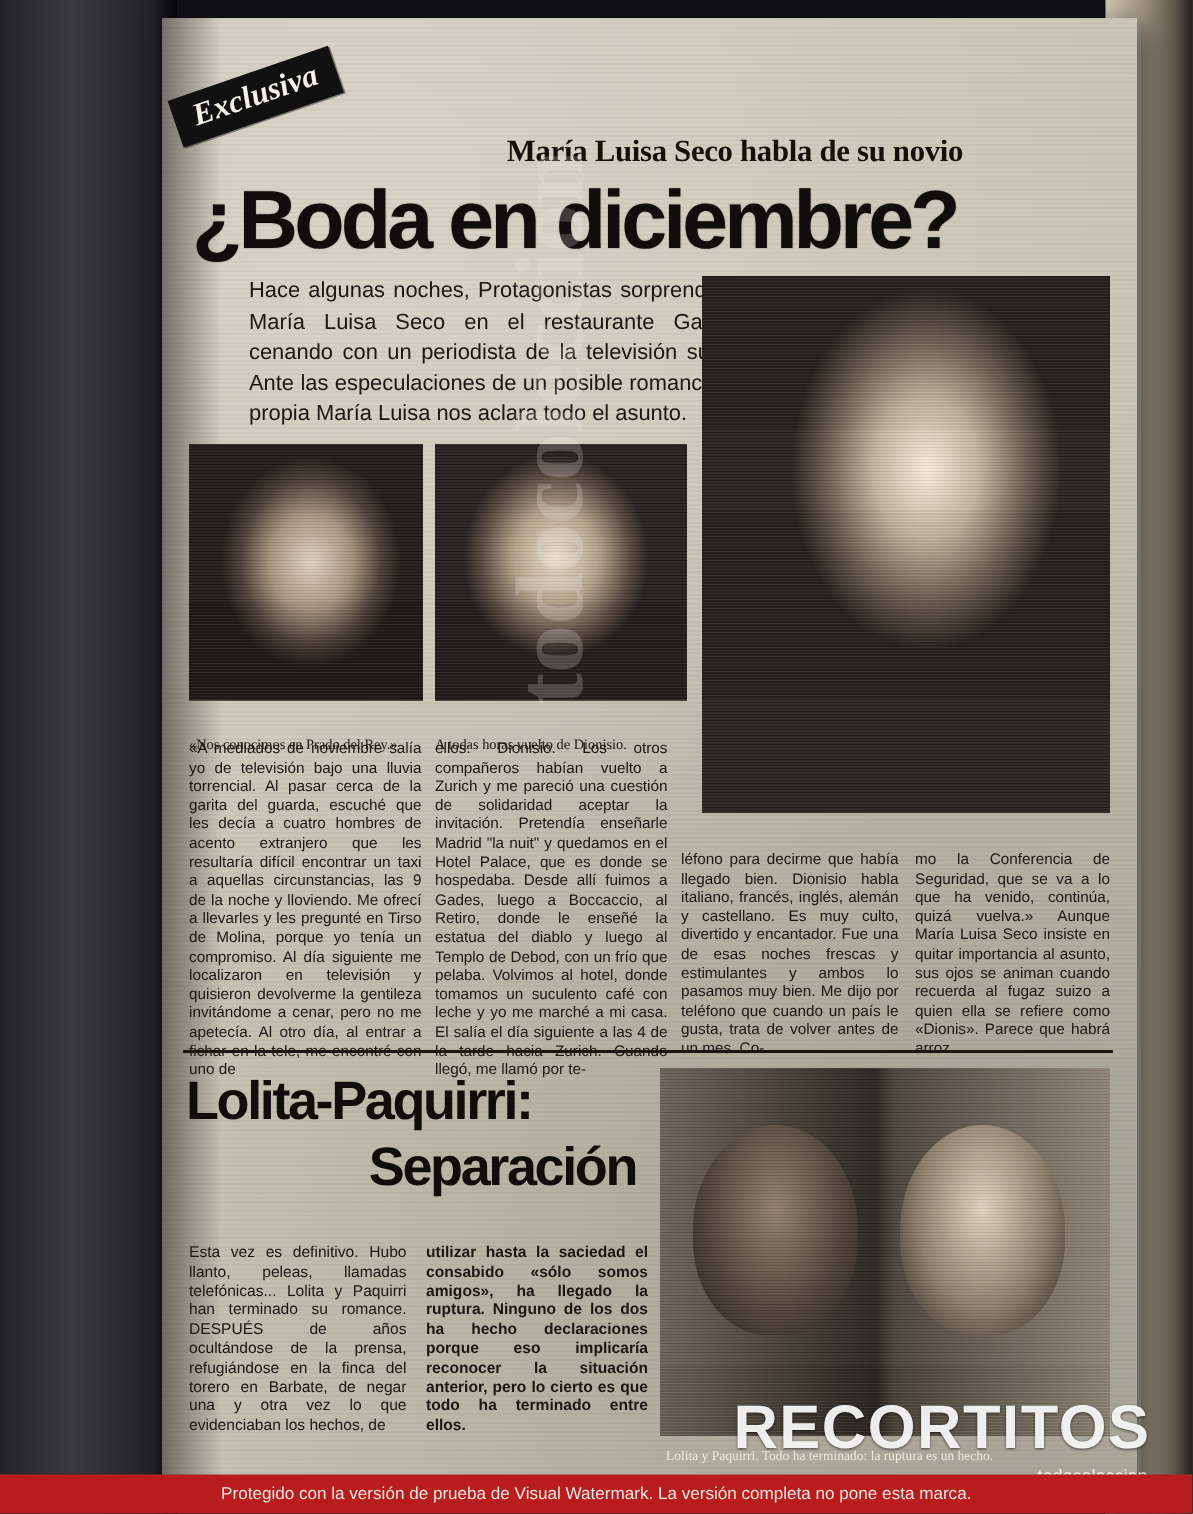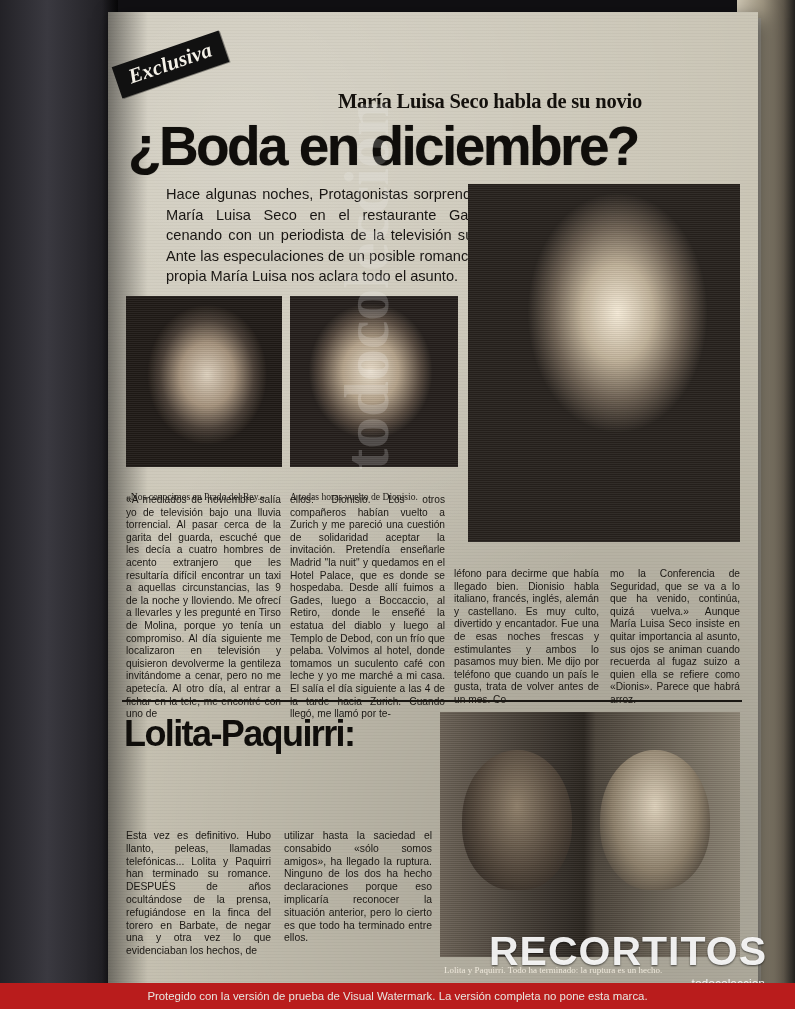--- a/index.html
+++ b/index.html
@@ -203,21 +203,21 @@
     position: absolute; left: 16px; top: 700px; width: 310px;
     font-family: "Liberation Sans", sans-serif;
     font-weight: bold;
     font-size: 36px;
     line-height: 44px;
     letter-spacing: -1.6px;
     color: #100e0b;
   }
   .headline2 .l2 { display:block; text-align: right; padding-right: 10px; }
   .c5 { left: 18px;  top: 818px; width: 145px; font-size:10.4px; line-height:12.8px; }
-  .c6 { left: 176px; top: 818px; width: 148px; font-size:10.4px; line-height:12.8px; }
+  .c6 { left: 176px; top: 818px; width: 148px; font-size:10.4px; line-height:12.8px;font-weight:bold; }
 
   
   .wm {
     position: absolute;
     color: rgba(255,255,255,0.30);
     font-family: "Liberation Serif", serif;
     font-weight: bold;
     pointer-events: none;
     white-space: nowrap;
   }
@@ -279,20 +279,21 @@
 
     <div class="col c1">«A mediados de noviembre salía yo de televisión bajo una lluvia torrencial. Al pasar cerca de la garita del guarda, escuché que les decía a cuatro hombres de acento extranjero que les resultaría difícil encontrar un taxi a aquellas circunstancias, las 9 de la noche y lloviendo. Me ofrecí a llevarles y les pregunté en Tirso de Molina, porque yo tenía un compromiso. Al día siguiente me localizaron en televisión y quisieron devolverme la gentileza invitándome a cenar, pero no me apetecía. Al otro día, al entrar a fichar en la tele, me encontré con uno de</div>
     <div class="col c2">ellos: Dionisio. Los otros compañeros habían vuelto a Zurich y me pareció una cuestión de solidaridad aceptar la invitación. Pretendía enseñarle Madrid "la nuit" y quedamos en el Hotel Palace, que es donde se hospedaba. Desde allí fuimos a Gades, luego a Boccaccio, al Retiro, donde le enseñé la estatua del diablo y luego al Templo de Debod, con un frío que pelaba. Volvimos al hotel, donde tomamos un suculento café con leche y yo me marché a mi casa. El salía el día siguiente a las 4 de la tarde hacia Zurich. Cuando llegó, me llamó por te-</div>
     <div class="col c3">léfono para decirme que había llegado bien. Dionisio habla italiano, francés, inglés, alemán y castellano. Es muy culto, divertido y encantador. Fue una de esas noches frescas y estimulantes y ambos lo pasamos muy bien. Me dijo por teléfono que cuando un país le gusta, trata de volver antes de un mes. Co-</div>
     <div class="col c4">mo la Conferencia de Seguridad, que se va a lo que ha venido, continúa, quizá vuelva.» Aunque María Luisa Seco insiste en quitar importancia al asunto, sus ojos se animan cuando recuerda al fugaz suizo a quien ella se refiere como «Dionis». Parece que habrá arroz.</div>
 
     <div class="rule"></div>
 
     <div class="headline2">
       <span>Lolita-Paquirri:</span>
+      <span class="l2">Separación</span>
     </div>
 
     <div class="photo photo4 ph-grain">
       <div class="face-a"></div>
       <div class="face-b"></div>
     </div>
     <div class="caption cap4">Lolita y Paquirri. Todo ha terminado: la ruptura es un hecho.</div>
 
     <div class="col c5">Esta vez es definitivo. Hubo llanto, peleas, llamadas telefónicas... Lolita y Paquirri han terminado su romance. DESPUÉS de años ocultándose de la prensa, refugiándose en la finca del torero en Barbate, de negar una y otra vez lo que evidenciaban los hechos, de</div>
     <div class="col c6">utilizar hasta la saciedad el consabido «sólo somos amigos», ha llegado la ruptura. Ninguno de los dos ha hecho declaraciones porque eso implicaría reconocer la situación anterior, pero lo cierto es que todo ha terminado entre ellos.</div>

